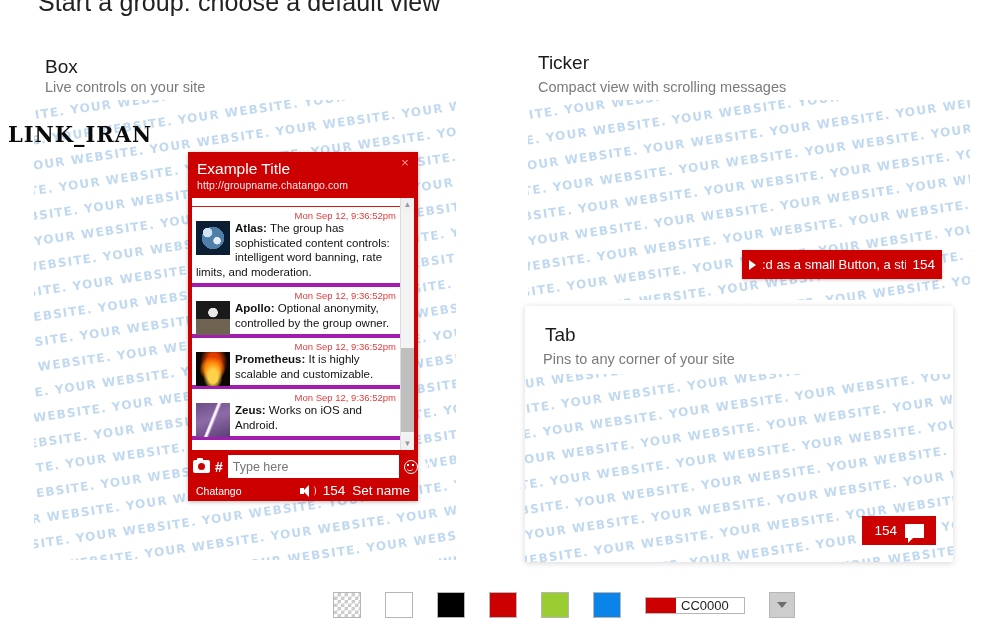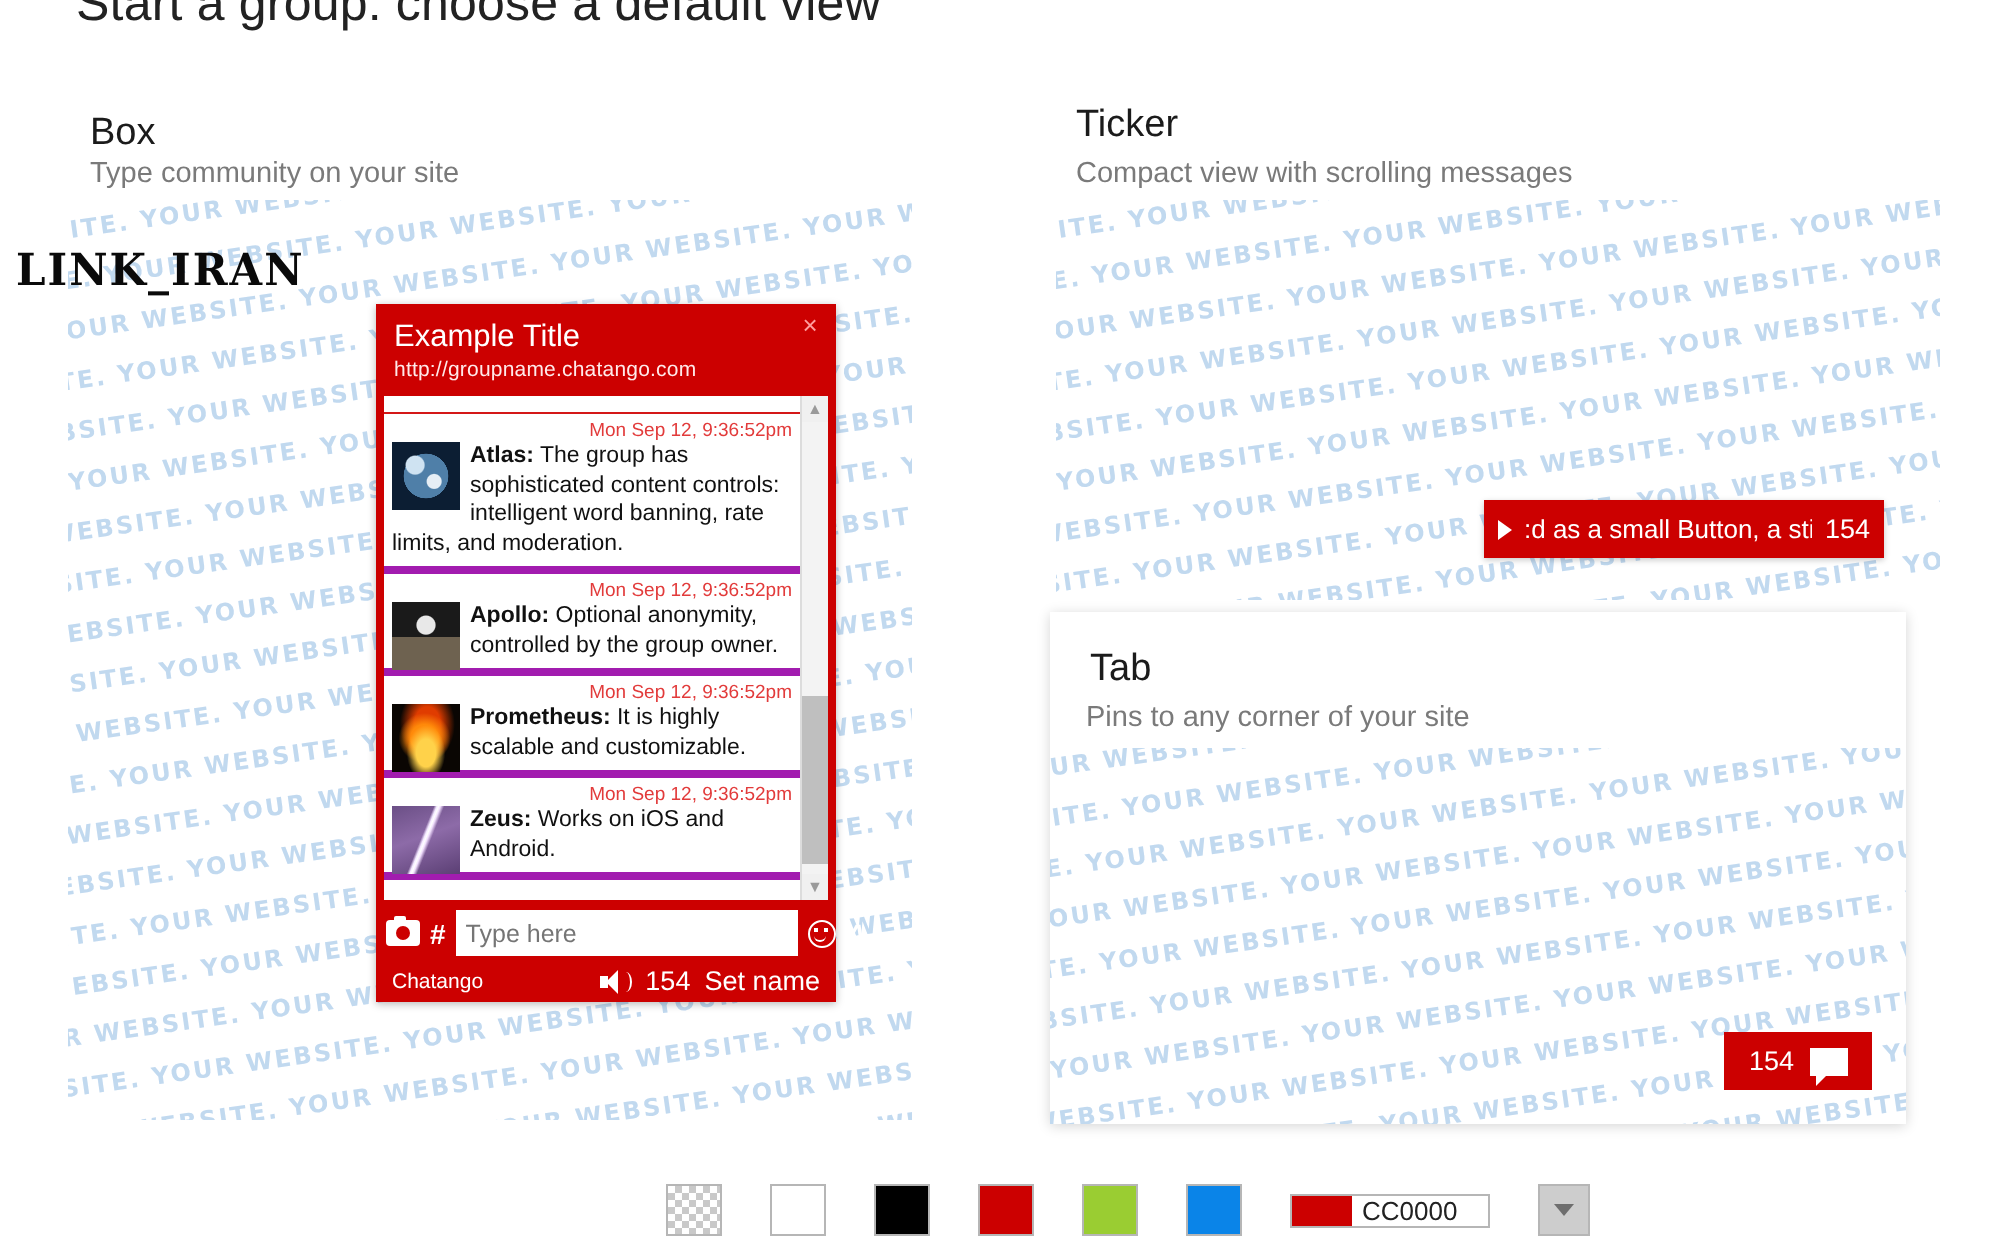--- a/index.html
+++ b/index.html
@@ -288,21 +288,21 @@
   }
 </style>
 </head>
 <body>
 
 <div id="root">
 
   <div class="page-title">Start a group: choose a default view</div>
 
   <div class="sec-title" style="left:45px; top:56px;">Box</div>
-  <div class="sec-sub" style="left:45px; top:79px;">Type community on your site</div>
+  <div class="sec-sub" style="left:45px; top:79px;">Live controls on your site</div>
 
   <div class="wm" style="left:34px; top:100px; width:422px; height:460px;">
     <div class="wm-inner">
         <div class="wm-line">YOUR WEBSITE. YOUR WEBSITE. YOUR WEBSITE. YOUR WEBSITE. YOUR WEBSITE. YOUR WEBSITE. YOUR WEBSITE. YOUR WEBSITE. YOUR WEBSITE. </div>
         <div class="wm-line">YOUR WEBSITE. YOUR WEBSITE. YOUR WEBSITE. YOUR WEBSITE. YOUR WEBSITE. YOUR WEBSITE. YOUR WEBSITE. YOUR WEBSITE. YOUR WEBSITE. </div>
         <div class="wm-line">YOUR WEBSITE. YOUR WEBSITE. YOUR WEBSITE. YOUR WEBSITE. YOUR WEBSITE. YOUR WEBSITE. YOUR WEBSITE. YOUR WEBSITE. YOUR WEBSITE. </div>
         <div class="wm-line">YOUR WEBSITE. YOUR WEBSITE. YOUR WEBSITE. YOUR WEBSITE. YOUR WEBSITE. YOUR WEBSITE. YOUR WEBSITE. YOUR WEBSITE. YOUR WEBSITE. </div>
         <div class="wm-line">YOUR WEBSITE. YOUR WEBSITE. YOUR WEBSITE. YOUR WEBSITE. YOUR WEBSITE. YOUR WEBSITE. YOUR WEBSITE. YOUR WEBSITE. YOUR WEBSITE. </div>
         <div class="wm-line">YOUR WEBSITE. YOUR WEBSITE. YOUR WEBSITE. YOUR WEBSITE. YOUR WEBSITE. YOUR WEBSITE. YOUR WEBSITE. YOUR WEBSITE. YOUR WEBSITE. </div>
         <div class="wm-line">YOUR WEBSITE. YOUR WEBSITE. YOUR WEBSITE. YOUR WEBSITE. YOUR WEBSITE. YOUR WEBSITE. YOUR WEBSITE. YOUR WEBSITE. YOUR WEBSITE. </div>

